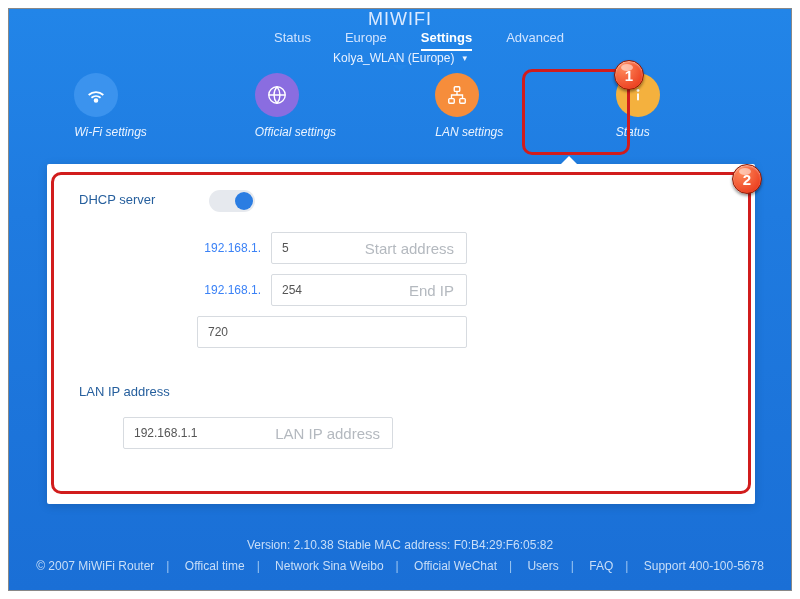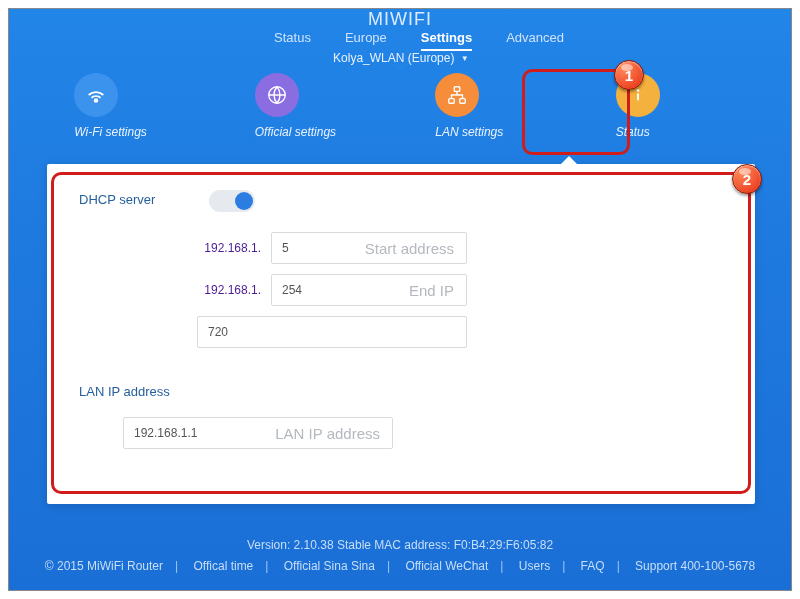--- a/index.html
+++ b/index.html
@@ -31,21 +31,21 @@
   .b2 { left: 723px; top: 155px; }
 
   .panel { position:absolute; left:38px; top:155px; width:708px; height:340px; background:#fff; border-radius:2px; box-shadow:0 2px 10px rgba(0,0,0,.15); padding: 26px 26px 10px 32px; }
   .panel::before { content:""; position:absolute; top:-8px; left:514px; border-left:8px solid transparent; border-right:8px solid transparent; border-bottom:8px solid #fff; }
   .section-title { color:#265f9d; font-size:13px; margin-bottom:4px; }
   .row { display:flex; align-items:center; gap:10px; margin-bottom:10px; }
   .row.first { margin-bottom: 20px; }
   .toggle { position:relative; width:46px; height:22px; background:#e6e9ee; border-radius:11px; cursor:pointer; }
   .toggle .knob { position:absolute; top:2px; right:2px; width:18px; height:18px; background:#2b7de2; border-radius:50%; }
   .form-block { margin-left: 118px; }
-  .prefix { font-size:12px; color:#4c1d95; width:64px; text-align:right; }
+  .prefix { font-size:12px; color:#3b82f6; width:64px; text-align:right; }
   .field { display:flex; align-items:center; width:196px; height:32px; border:1px solid #d7dbe0; border-radius:2px; background:#fff; }
   .field input { border:none; outline:none; width:44px; font-size:12px; color:#555; padding-left:10px; background:transparent;}
   .field .hint { flex:1; text-align:right; font-size:15px; color:#b4b9bf; padding-right:12px; }
   .field.full input { width:100px; }
   .sec2 { margin-top: 36px; }
 
   .footer { position:absolute; bottom:12px; left:0; width:100%; text-align:center; color:#c8def8; font-size:12px; line-height:1.8; }
   .footer .links span { padding: 0 6px; }
   .footer .sep { color:#9ec7f2; }
 </style>
@@ -159,23 +159,23 @@
       </div>
     </div>
   </div>
 
   <div class="callout2"></div>
   <div class="badge b2">2</div>
 
   <div class="footer">
     <div>Version: 2.10.38 Stable  MAC address: F0:B4:29:F6:05:82</div>
     <div class="links">
-      <span>© 2015 MiWiFi Router</span><span class="sep">|</span>
+      <span>© 2007 MiWiFi Router</span><span class="sep">|</span>
       <span>Offical time</span><span class="sep">|</span>
-      <span>Official Sina Sina</span><span class="sep">|</span>
+      <span>Network Sina Weibo</span><span class="sep">|</span>
       <span>Official WeChat</span><span class="sep">|</span>
       <span>Users</span><span class="sep">|</span>
       <span>FAQ</span><span class="sep">|</span>
       <span>Support 400-100-5678</span>
     </div>
   </div>
 
 </div>
 
 </body></html>

